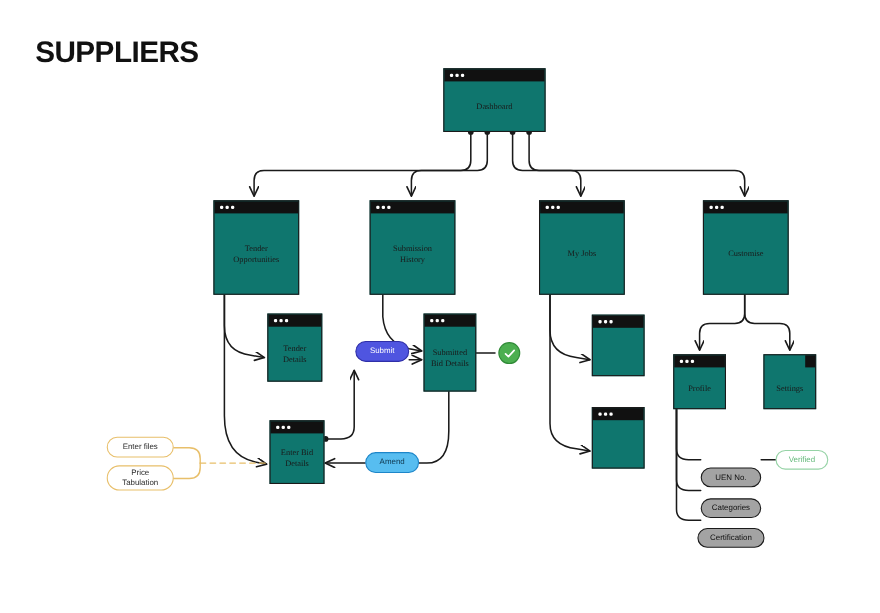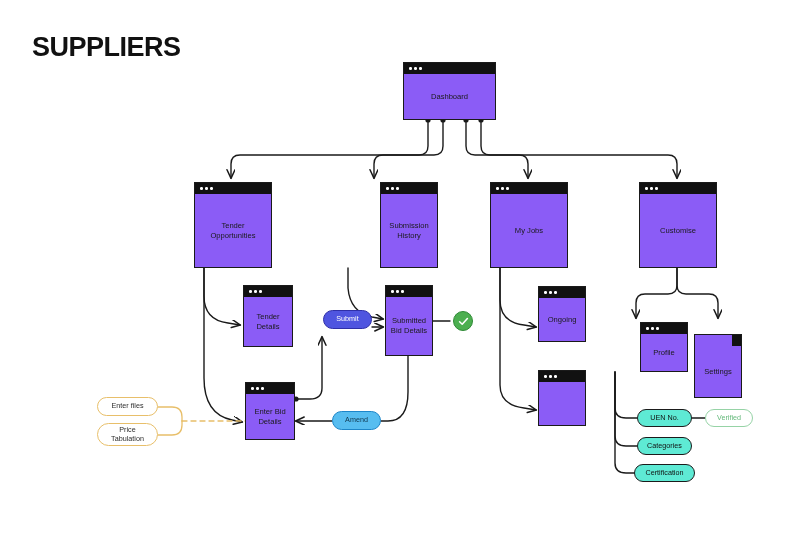--- a/index.html
+++ b/index.html
@@ -10,34 +10,34 @@
   #canvas{position:absolute;inset:0;width:800px;height:557px;}
 
   #title{
     position:absolute;left:32px;top:34px;
     font-size:27px;font-weight:bold;letter-spacing:-0.5px;
     color:#111111;line-height:1;
   }
 
   
   .win{position:absolute;box-sizing:border-box;
-       border:1.6px solid #1a1a1a;background:#8b5cf6;}
+       border:1.6px solid #1a1a1a;background:#0f766e;font-family:Liberation Serif, serif;}
   .win .bar{height:11px;background:#111111;display:flex;align-items:center;
             padding-left:5px;gap:2.5px;box-sizing:border-box;}
   .win .bar i{display:block;width:2.5px;height:2.5px;background:#ffffff;border-radius:50%;}
   .win .body{position:absolute;left:0;right:0;top:11px;bottom:0;
              display:flex;align-items:center;justify-content:center;}
   .win .lbl{font-size:7.6px;line-height:10px;text-align:center;color:#1a1a1a;
             padding:0 3px;white-space:pre-line;}
 
   
   .pill{position:absolute;box-sizing:border-box;display:flex;
         align-items:center;justify-content:center;border-radius:40px;
         font-size:7.2px;line-height:8.6px;text-align:center;white-space:pre-line;}
-  .pill.dark{border:1.4px solid #1b1b1b;background:#5eead4;color:#111111;}
+  .pill.dark{border:1.4px solid #1b1b1b;background:#a3a3a3;color:#111111;margin-top:16px;}
   .pill.green{border:1.4px solid #96d3a6;background:#ffffff;color:#64b97a;}
   .pill.gold{border:1.3px solid #e8bf6a;background:#ffffff;color:#2c2c2c;}
   .pill.blue{border:1.6px solid #2f2fa8;background:#4f55e0;color:#ffffff;}
   .pill.sky{border:1.6px solid #1d86c9;background:#57bdf0;color:#10384f;}
 
   
   .check{position:absolute;border-radius:50%;background:#4caf50;
          border:1.8px solid #2f8a36;box-sizing:border-box;
          display:flex;align-items:center;justify-content:center;}
 </style>
@@ -119,21 +119,21 @@
       <i></i>
       <i></i>
       <i></i>
     </div>
   <div class="body">
     <div class="lbl">Tender
 Opportunities</div>
   </div>
 </div>
 
-<div class="win" style="left:336px;top:182px;width:58px;height:86px;margin-left:44px;">
+<div class="win" style="left:336px;top:182px;width:78px;height:86px;">
   <div class="bar">
       <i></i>
       <i></i>
       <i></i>
     </div>
   <div class="body">
     <div class="lbl">Submission
 History</div>
   </div>
 </div>
@@ -195,45 +195,42 @@
 Details</div>
   </div>
 </div>
 
 <div class="win" style="left:538px;top:286px;width:48px;height:56px;">
   <div class="bar">
       <i></i>
       <i></i>
       <i></i>
     </div>
-  <div class="body">
-    <div class="lbl">Ongoing</div>
-  </div>
 </div>
 
 <div class="win" style="left:538px;top:370px;width:48px;height:56px;">
   <div class="bar">
       <i></i>
       <i></i>
       <i></i>
     </div>
 </div>
 
-<div class="win" style="left:612px;top:322px;width:48px;height:50px;margin-left:28px;">
+<div class="win" style="left:612px;top:322px;width:48px;height:50px;">
   <div class="bar">
       <i></i>
       <i></i>
       <i></i>
     </div>
   <div class="body">
     <div class="lbl">Profile</div>
   </div>
 </div>
 
-<div class="win" style="left:694px;top:334px;width:48px;height:64px;padding-left:37px;">
+<div class="win" style="left:694px;top:322px;width:48px;height:50px;padding-left:37px;">
   <div class="bar">
       <i></i>
       <i></i>
       <i></i>
     </div>
   <div class="body">
     <div class="lbl">Settings</div>
   </div>
 </div>
 

